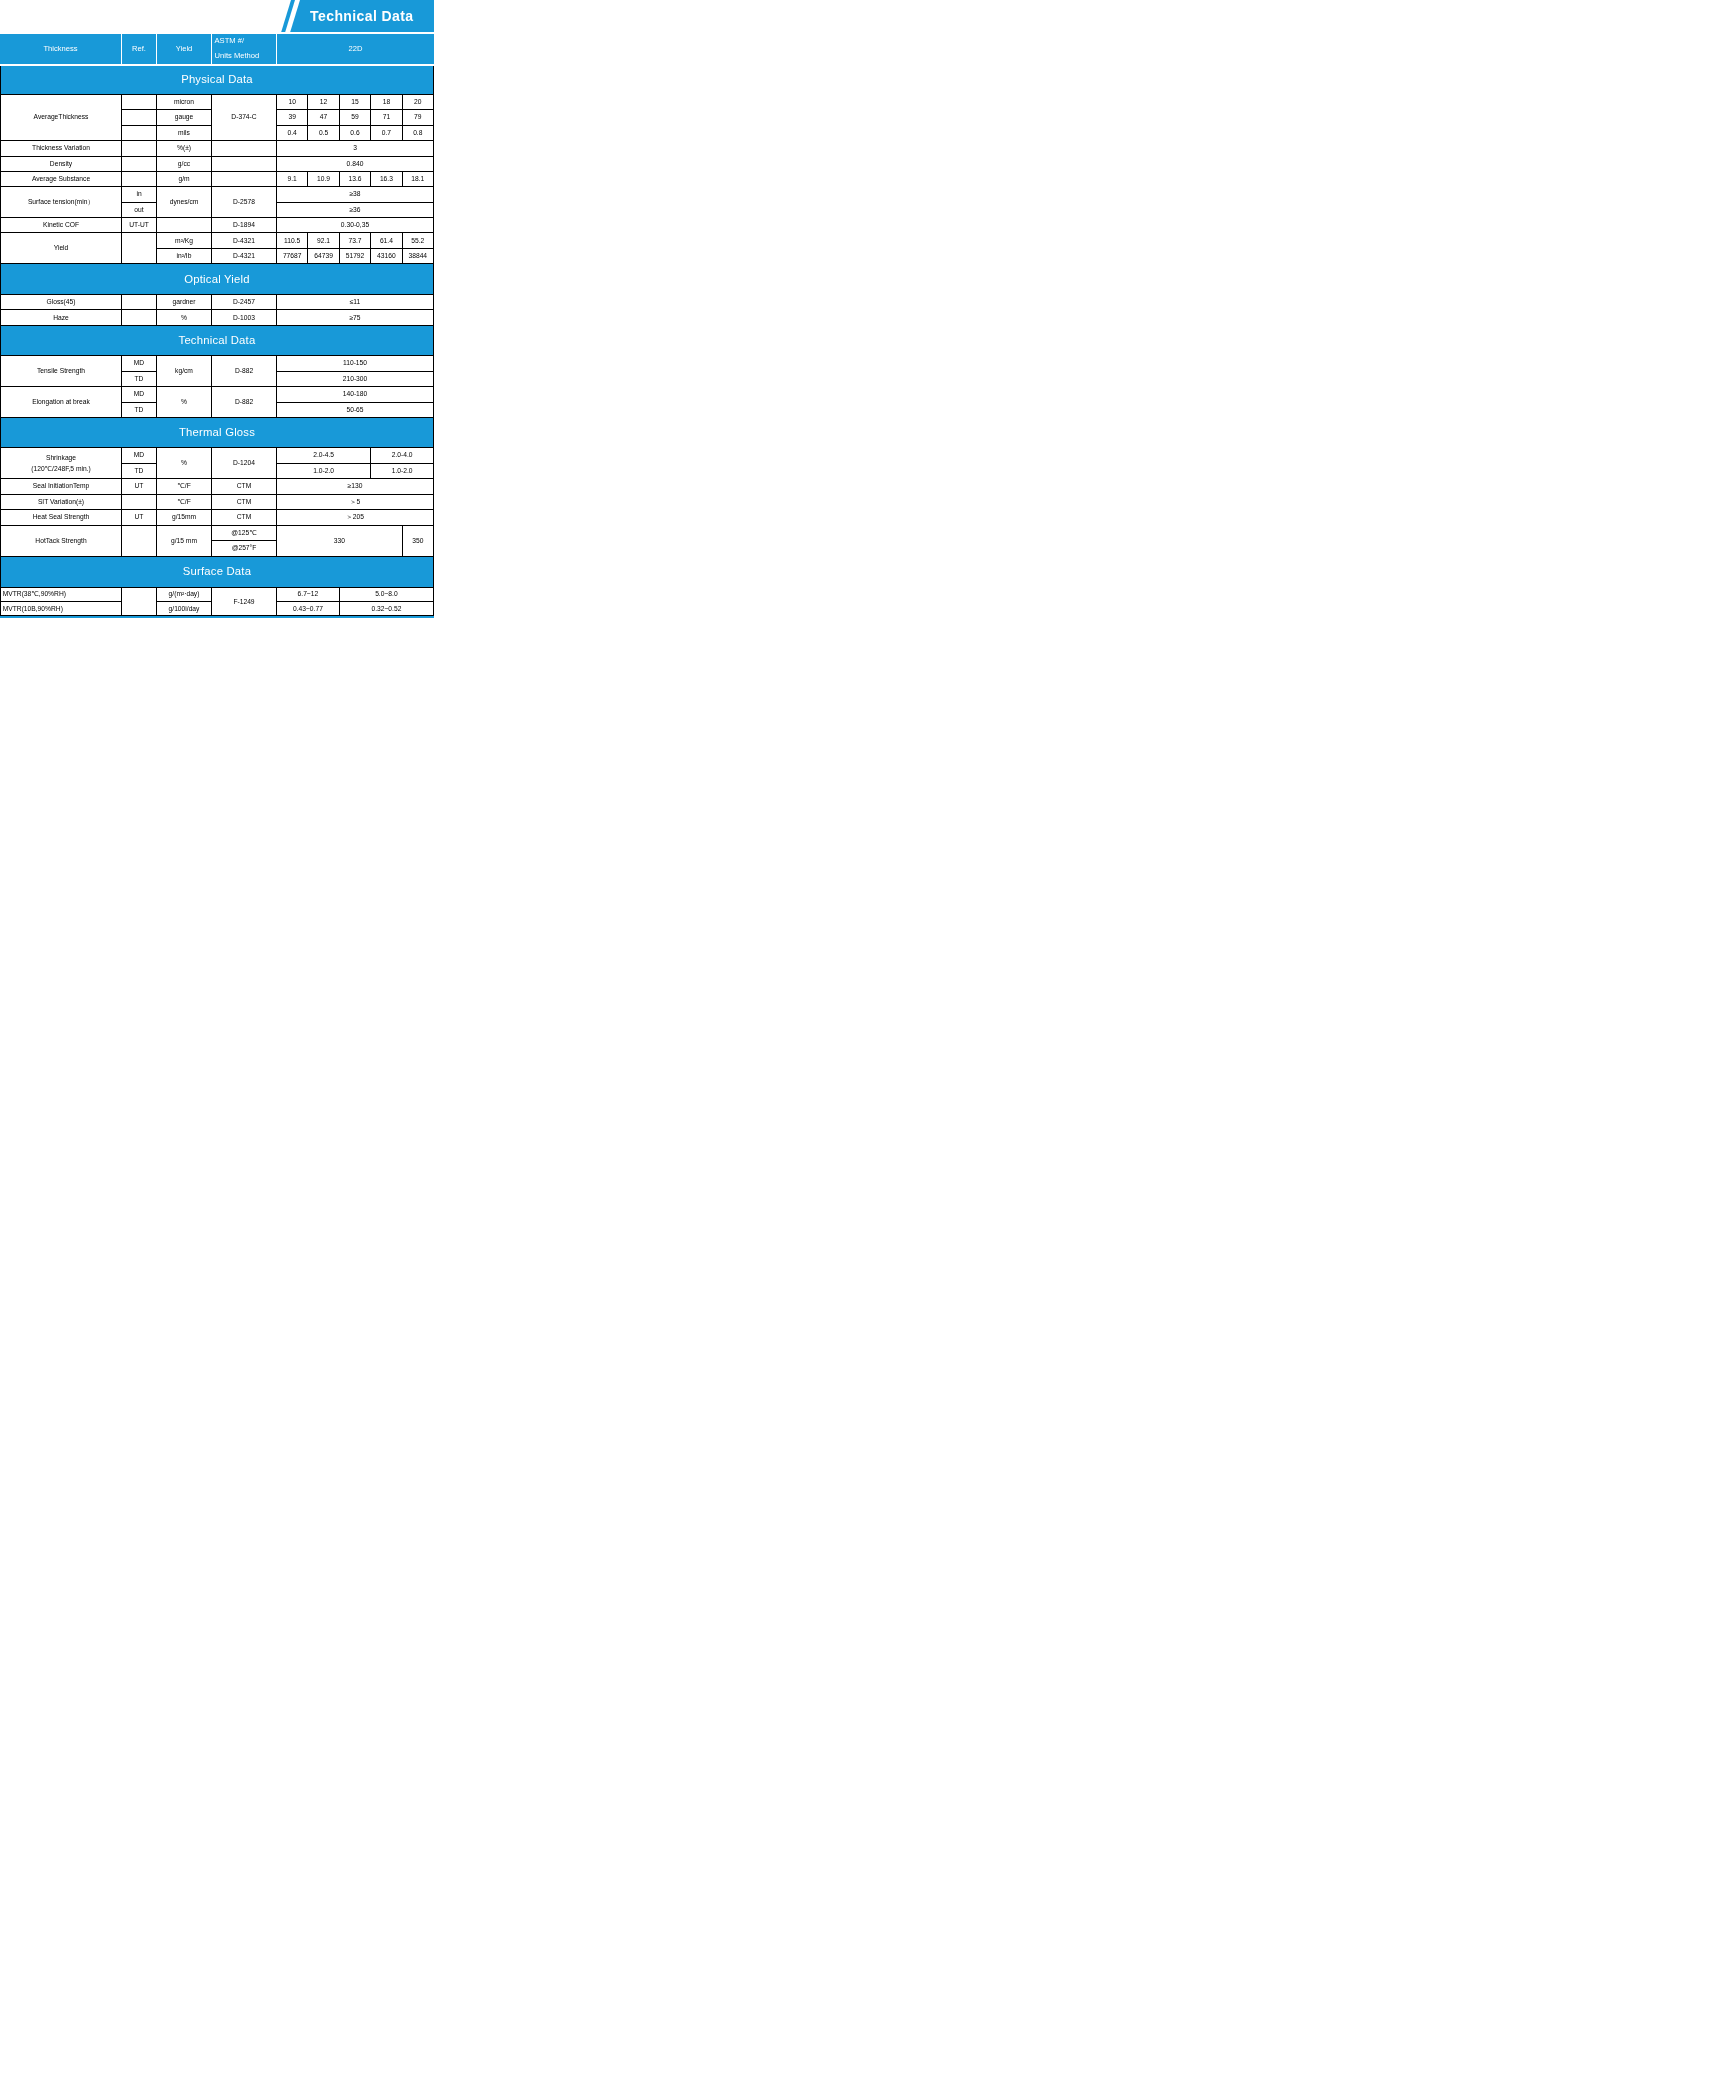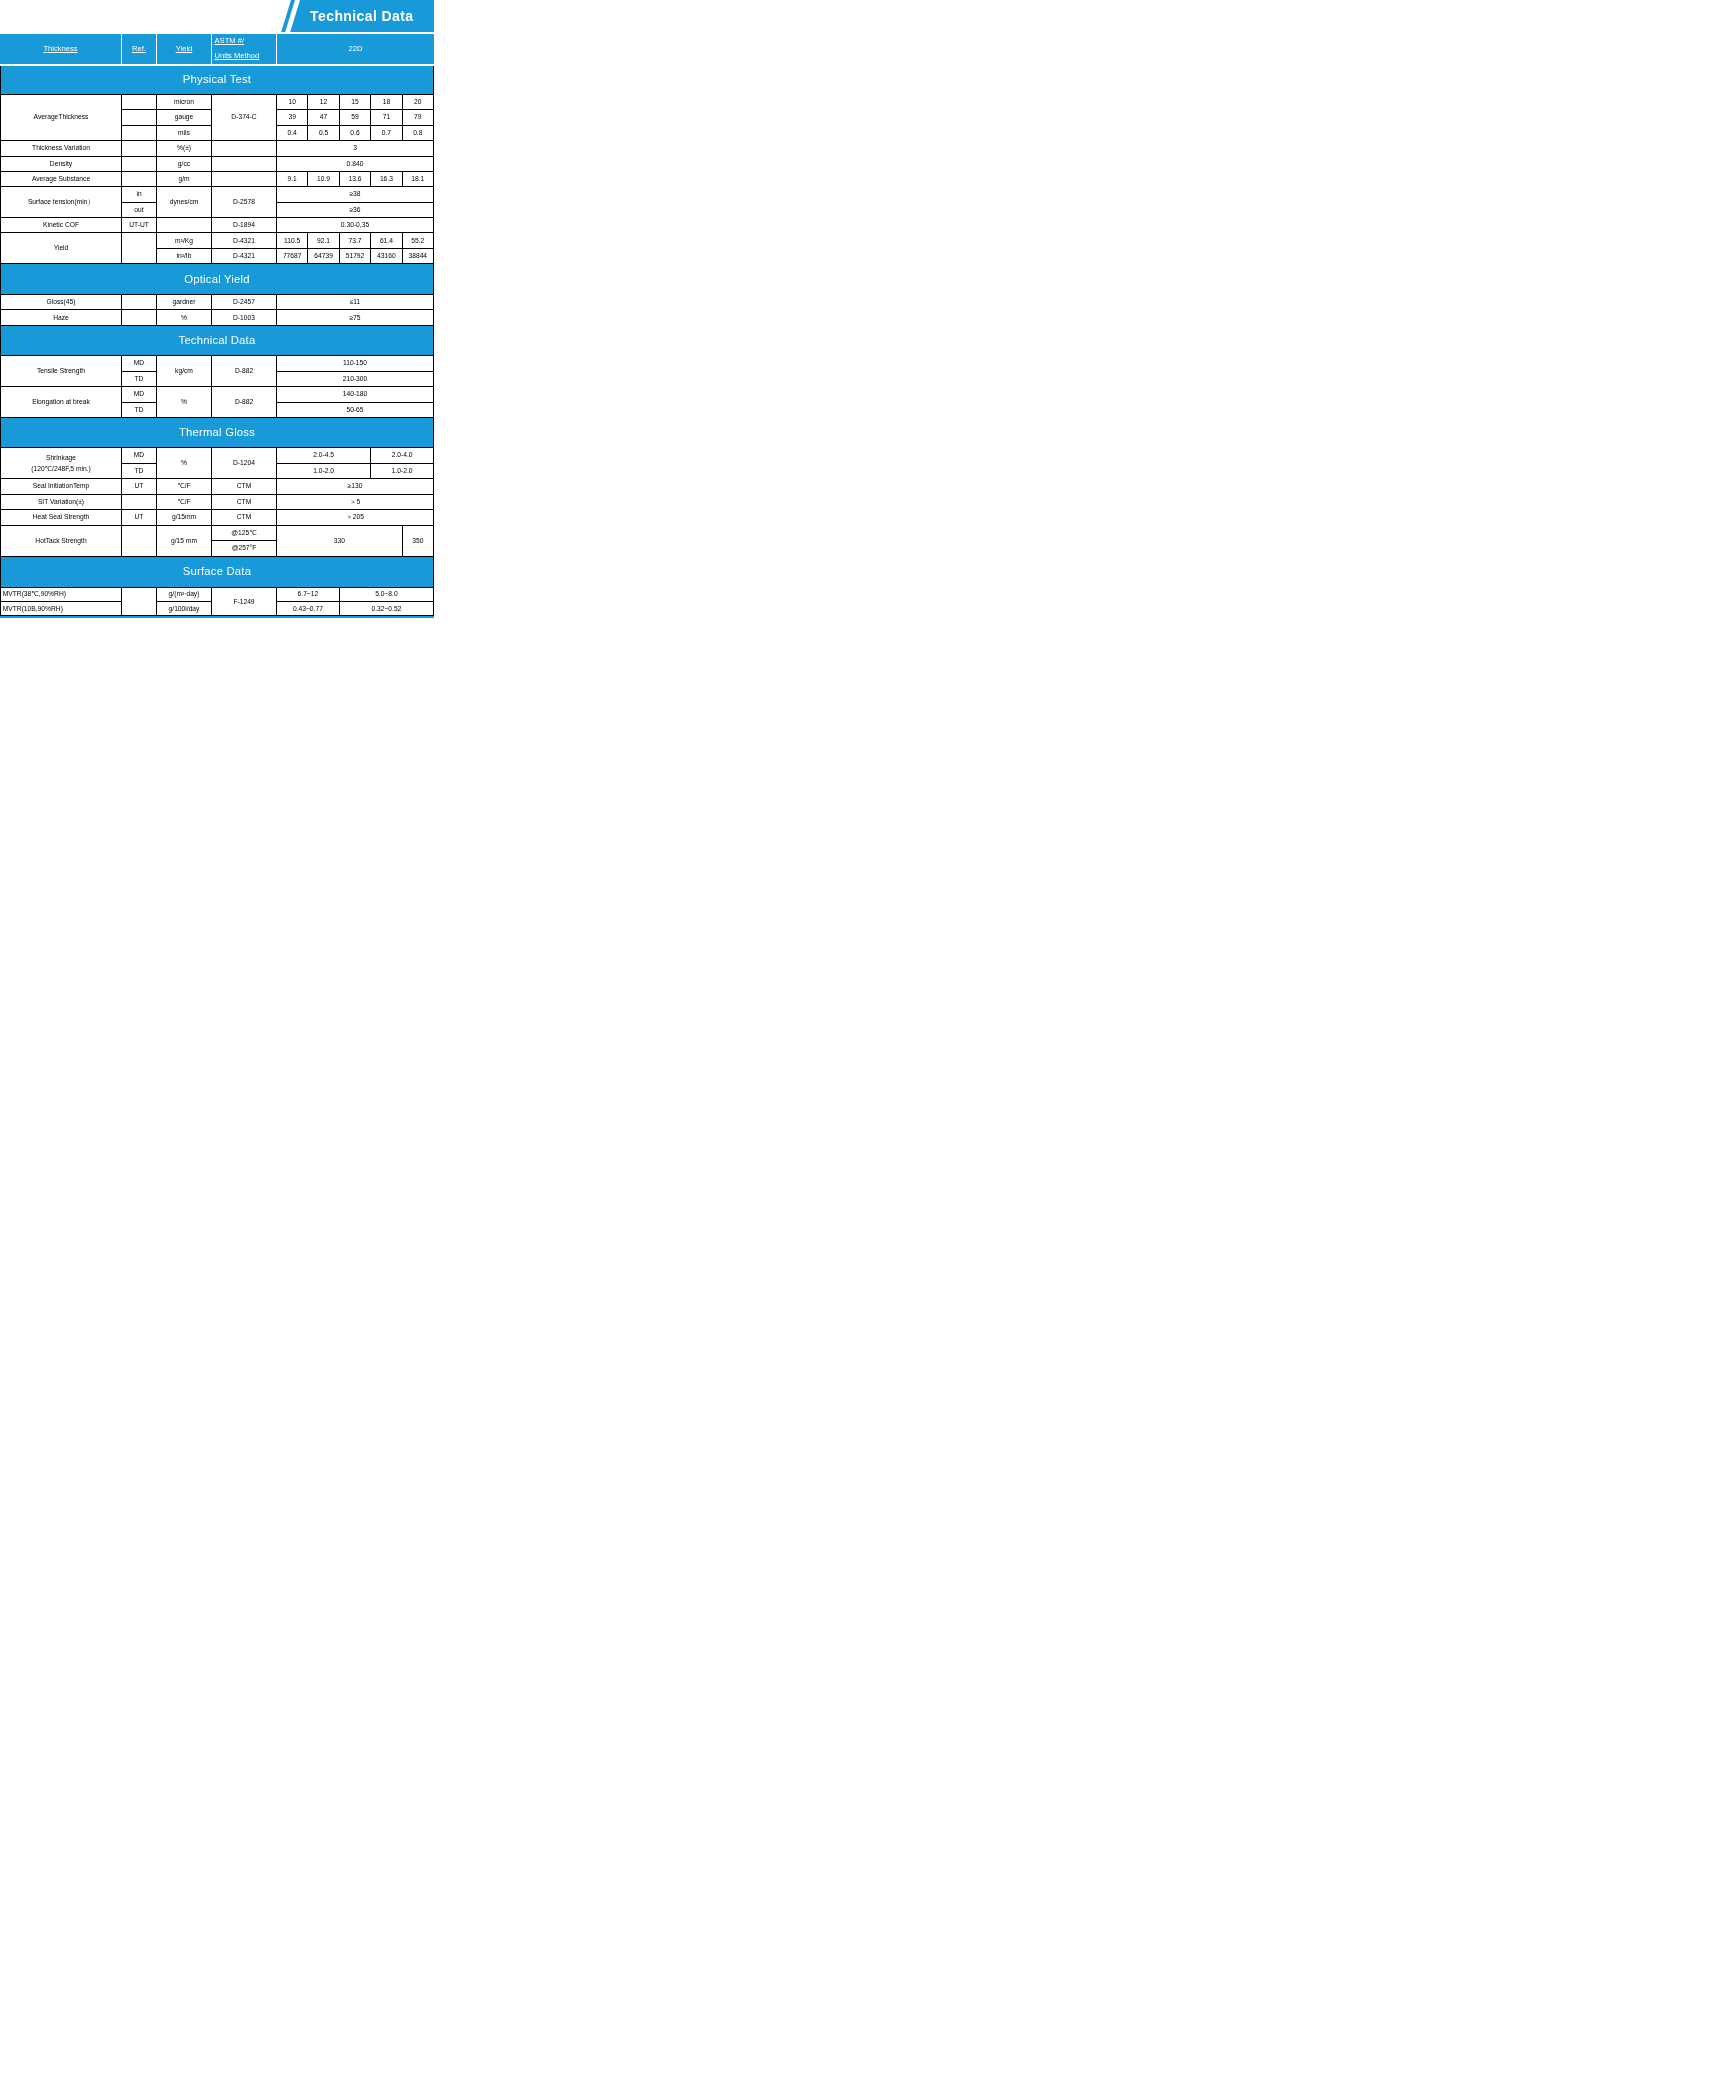--- a/index.html
+++ b/index.html
@@ -18,21 +18,21 @@
     letter-spacing:0.4px;padding-right:30px;white-space:nowrap;}
 
   
   .grid{display:grid;width:434px;
     grid-template-columns:122px 35px 55px 65px repeat(5,1fr);
     grid-template-rows:32px 28.5px 15.5px 15.5px 15.5px 15.5px 15.5px 15px 15.5px 15.5px 15px 16px 15px 31px 15px 16px 30px 15.5px 15.5px 15.5px 15.5px 30px 15.5px 15.5px 15.5px 15.5px 15.5px 15.5px 15.5px 31px 14.7px 14.3px;
     background:#fff;}
   .cell{display:flex;align-items:center;justify-content:center;text-align:center;
     font-size:6.7px;line-height:1.15;overflow:hidden;}
   .hcell{background:var(--accent);color:#fff;font-size:7.6px;}
-  .hsep{border-right:1.7px solid #fff;text-decoration:underline;}
+  .hsep{border-right:1.7px solid #fff;}
   .hgap{border-bottom:2.1px solid #fff;}
   .astm-h{flex-direction:column;align-items:flex-start;justify-content:space-between;
     padding:2.9px 1.7px 2.9px 2.5px;box-sizing:border-box;text-align:left;}
   .band{background:var(--accent);color:#fff;font-size:11.3px;letter-spacing:0.2px;}
   .bl{border-left:0.8px solid #000;}
   .brr{border-right:0.8px solid #000;}
   .br{border-right:0.6px solid #000;}
   .bb{border-bottom:0.8px solid #000;}
   .left{justify-content:flex-start;text-align:left;padding-left:1.7px;}
   .twolines{flex-direction:column;justify-content:center;gap:3.4px;}
@@ -54,21 +54,21 @@
 
     <div class="cell hcell hsep hgap" style="grid-area:1/1/2/2">Thickness</div>
     <div class="cell hcell hsep hgap" style="grid-area:1/2/2/3">Ref.</div>
     <div class="cell hcell hsep hgap" style="grid-area:1/3/2/4">Yield</div>
     <div class="cell hcell hsep hgap astm-h" style="grid-area:1/4/2/5">
       <span>ASTM #/</span>
       <span>Units Method</span>
     </div>
     <div class="cell hcell hgap" style="grid-area:1/5/2/10">22D</div>
 
-    <div class="cell band bl brr bb" style="grid-area:2/1/3/10">Physical Test</div>
+    <div class="cell band bl brr bb" style="grid-area:2/1/3/10">Physical Data</div>
 
     <div class="cell bl br bb" style="grid-area:3/1/6/2">AverageThickness</div>
     <div class="cell br bb" style="grid-area:3/2/4/3"></div>
     <div class="cell br bb" style="grid-area:3/3/4/4">micron</div>
     <div class="cell br bb" style="grid-area:3/4/6/5">D-374-C</div>
     <div class="cell br bb" style="grid-area:3/5/4/6">10</div>
     <div class="cell br bb" style="grid-area:3/6/4/7">12</div>
     <div class="cell br bb" style="grid-area:3/7/4/8">15</div>
     <div class="cell br bb" style="grid-area:3/8/4/9">18</div>
     <div class="cell brr bb" style="grid-area:3/9/4/10">20</div>

